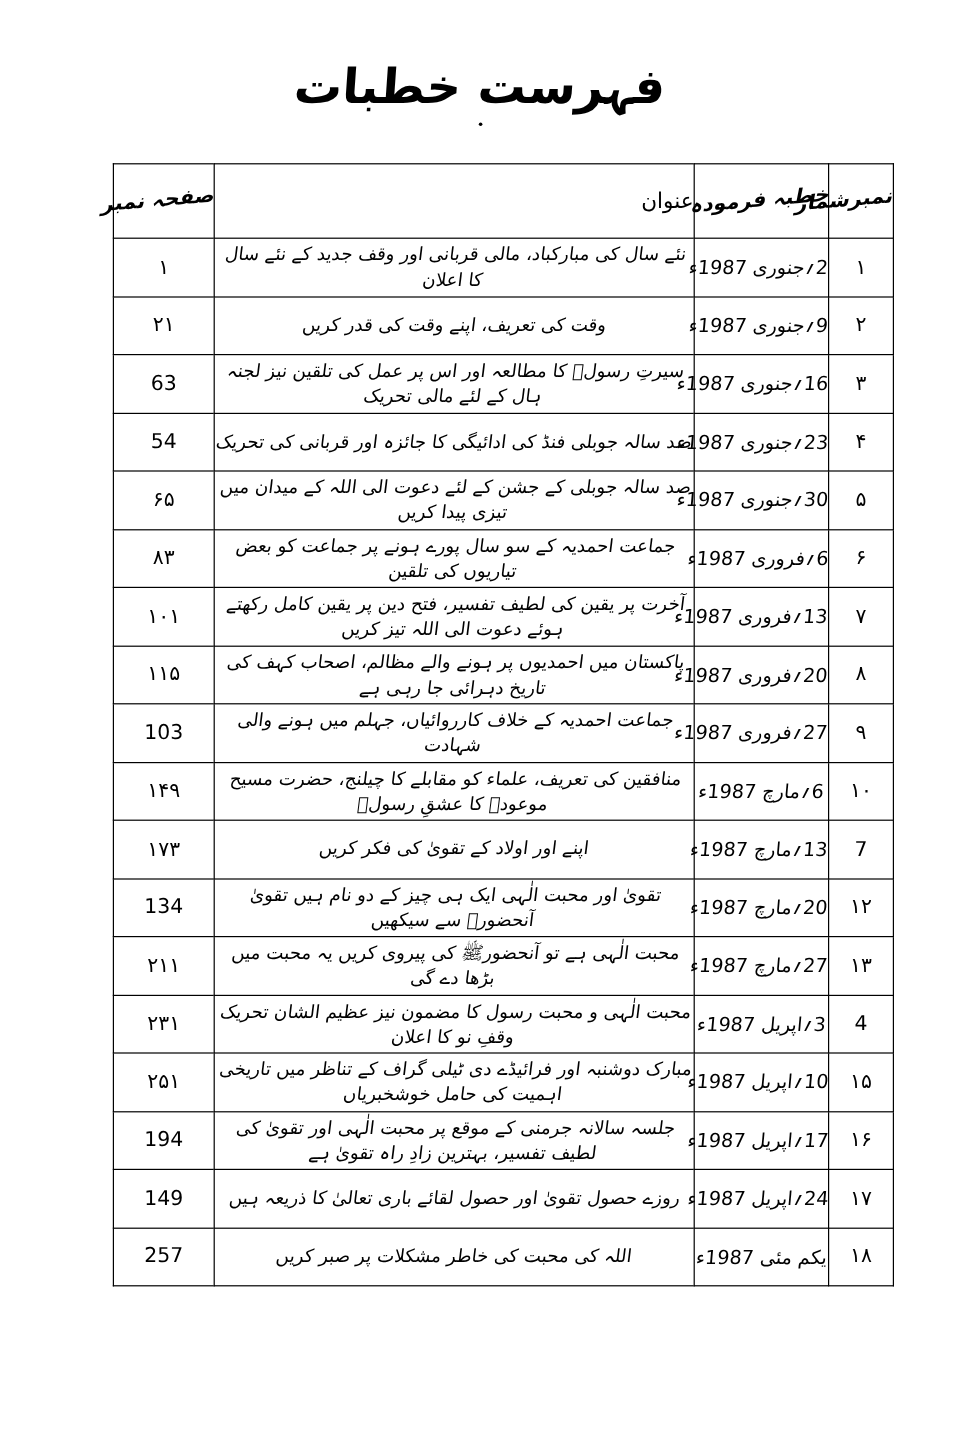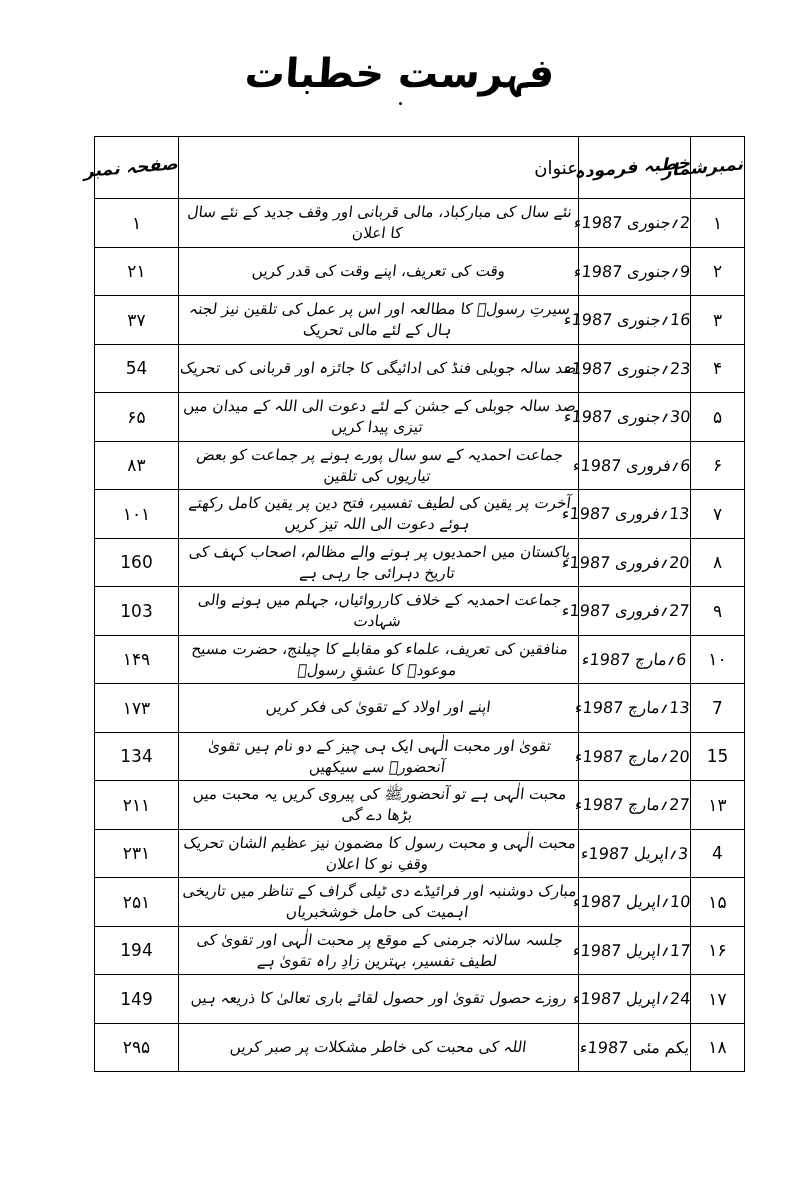--- a/index.html
+++ b/index.html
@@ -198,21 +198,21 @@
           <tr>
             <td class="cell-serial"><span>۲</span></td>
             <td class="cell-date"><span class="lean">9؍جنوری 1987ء</span></td>
             <td class="cell-title"><span class="lean-strong">وقت کی تعریف، اپنے وقت کی قدر کریں</span></td>
             <td class="cell-page"><span>۲۱</span></td>
           </tr>
           <tr>
             <td class="cell-serial"><span>۳</span></td>
             <td class="cell-date"><span class="lean">16؍جنوری 1987ء</span></td>
             <td class="cell-title"><span class="lean-strong">سیرتِ رسولؐ کا مطالعہ اور اس پر عمل کی تلقین نیز لجنہ ہال کے لئے مالی تحریک</span></td>
-            <td class="cell-page"><span>۳۷</span></td>
+            <td class="cell-page"><span>63</span></td>
           </tr>
           <tr>
             <td class="cell-serial"><span>۴</span></td>
             <td class="cell-date"><span class="lean">23؍جنوری 1987ء</span></td>
             <td class="cell-title"><span class="lean-strong">صد سالہ جوبلی فنڈ کی ادائیگی کا جائزہ اور قربانی کی تحریک</span></td>
             <td class="cell-page"><span>54</span></td>
           </tr>
           <tr>
             <td class="cell-serial"><span>۵</span></td>
             <td class="cell-date"><span class="lean">30؍جنوری 1987ء</span></td>
@@ -228,42 +228,42 @@
           <tr>
             <td class="cell-serial"><span>۷</span></td>
             <td class="cell-date"><span class="lean">13؍فروری 1987ء</span></td>
             <td class="cell-title"><span class="lean-strong">آخرت پر یقین کی لطیف تفسیر، فتح دین پر یقین کامل رکھتے ہوئے دعوت الی اللہ تیز کریں</span></td>
             <td class="cell-page"><span>۱۰۱</span></td>
           </tr>
           <tr>
             <td class="cell-serial"><span>۸</span></td>
             <td class="cell-date"><span class="lean">20؍فروری 1987ء</span></td>
             <td class="cell-title"><span class="lean-strong">پاکستان میں احمدیوں پر ہونے والے مظالم، اصحاب کہف کی تاریخ دہرائی جا رہی ہے</span></td>
-            <td class="cell-page"><span>160</span></td>
+            <td class="cell-page"><span>۱۱۵</span></td>
           </tr>
           <tr>
             <td class="cell-serial"><span>۹</span></td>
             <td class="cell-date"><span class="lean">27؍فروری 1987ء</span></td>
             <td class="cell-title"><span class="lean-strong">جماعت احمدیہ کے خلاف کارروائیاں، جہلم میں ہونے والی شہادت</span></td>
             <td class="cell-page"><span>103</span></td>
           </tr>
           <tr>
             <td class="cell-serial"><span>۱۰</span></td>
             <td class="cell-date"><span class="lean">6؍مارچ 1987ء</span></td>
             <td class="cell-title"><span class="lean-strong">منافقین کی تعریف، علماء کو مقابلے کا چیلنج، حضرت مسیح موعودؑ کا عشقِ رسولؐ</span></td>
             <td class="cell-page"><span>۱۴۹</span></td>
           </tr>
           <tr>
             <td class="cell-serial"><span>7</span></td>
             <td class="cell-date"><span class="lean">13؍مارچ 1987ء</span></td>
             <td class="cell-title"><span class="lean-strong">اپنے اور اولاد کے تقویٰ کی فکر کریں</span></td>
             <td class="cell-page"><span>۱۷۳</span></td>
           </tr>
           <tr>
-            <td class="cell-serial"><span>15</span></td>
+            <td class="cell-serial"><span>۱۲</span></td>
             <td class="cell-date"><span class="lean">20؍مارچ 1987ء</span></td>
             <td class="cell-title"><span class="lean-strong">تقویٰ اور محبت الٰہی ایک ہی چیز کے دو نام ہیں تقویٰ آنحضورؐ سے سیکھیں</span></td>
             <td class="cell-page"><span>134</span></td>
           </tr>
           <tr>
             <td class="cell-serial"><span>۱۳</span></td>
             <td class="cell-date"><span class="lean">27؍مارچ 1987ء</span></td>
             <td class="cell-title"><span class="lean-strong">محبت الٰہی ہے تو آنحضورﷺ کی پیروی کریں یہ محبت میں بڑھا دے گی</span></td>
             <td class="cell-page"><span>۲۱۱</span></td>
           </tr>
@@ -288,19 +288,19 @@
           <tr>
             <td class="cell-serial"><span>۱۷</span></td>
             <td class="cell-date"><span class="lean">24؍اپریل 1987ء</span></td>
             <td class="cell-title"><span class="lean-strong">روزے حصول تقویٰ اور حصول لقائے باری تعالیٰ کا ذریعہ ہیں</span></td>
             <td class="cell-page"><span>149</span></td>
           </tr>
           <tr>
             <td class="cell-serial"><span>۱۸</span></td>
             <td class="cell-date"><span class="lean">یکم مئی 1987ء</span></td>
             <td class="cell-title"><span class="lean-strong">اللہ کی محبت کی خاطر مشکلات پر صبر کریں</span></td>
-            <td class="cell-page"><span>۲۹۵</span></td>
+            <td class="cell-page"><span>257</span></td>
           </tr>
         </tbody>
     </table>
   </div>
 
 </div>
 
 </body></html>

